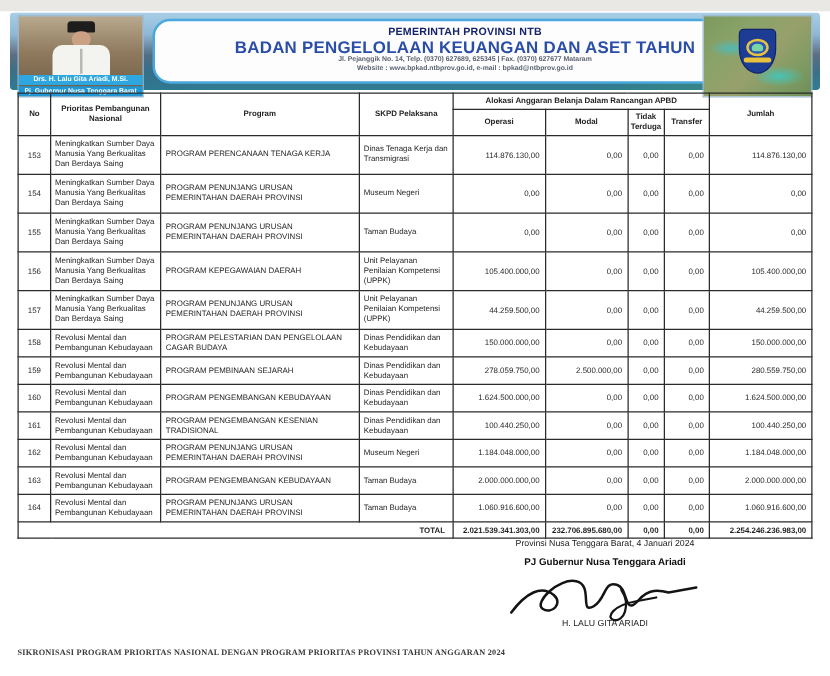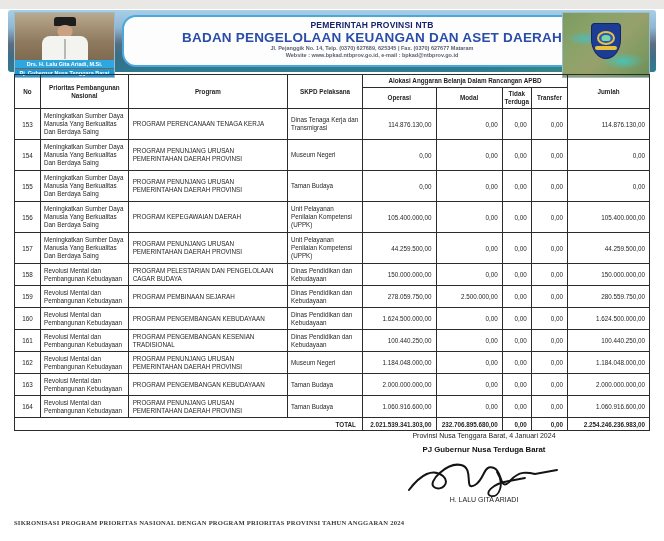--- a/index.html
+++ b/index.html
@@ -71,21 +71,21 @@
       <div class="gov-cap"></div>
         <div class="gov-face"></div>
         <div class="gov-body"></div>
         <div class="gov-buttons"></div>
     </div>
     <div class="caption-strip">Drs. H. Lalu Gita Ariadi, M.Si.</div>
     <div class="caption-strip">Pj. Gubernur Nusa Tenggara Barat</div>
   </div>
   <div class="banner-card">
     <div class="org1">PEMERINTAH PROVINSI NTB</div>
-    <div class="org2">BADAN PENGELOLAAN KEUANGAN DAN ASET DAERAH</div>
+    <div class="org2">BADAN PENGELOLAAN KEUANGAN DAN ASET TAHUN</div>
     <div class="org-addr">Jl. Pejanggik No. 14, Telp. (0370) 627689, 625345 | Fax. (0370) 627677 Mataram</div>
     <div class="org-web">Website : www.bpkad.ntbprov.go.id, e-mail : bpkad@ntbprov.go.id</div>
   </div>
   <div class="ntb-photo">
     <div class="ntb-shield">
       <div class="ntb-shield-ring"></div>
       <div class="ntb-shield-dome"></div>
       <div class="ntb-shield-band"></div>
     </div>
   </div>
@@ -260,21 +260,21 @@
       <td class="c-num">232.706.895.680,00</td>
       <td class="c-num">0,00</td>
       <td class="c-num">0,00</td>
       <td class="c-num">2.254.246.236.983,00</td>
     </tr>
   </tfoot>
 </table>
 
 <div class="sign-block">
   <div class="sign-date">Provinsi Nusa Tenggara Barat, 4 Januari 2024</div>
-  <div class="sign-title">PJ Gubernur Nusa Terduga Barat</div>
+  <div class="sign-title">PJ Gubernur Nusa Tenggara Ariadi</div>
   <svg class="sign-svg" width="170" height="52" viewBox="0 0 170 52">
     <path d="M10 40 C 22 24, 34 18, 44 26 C 52 33, 42 42, 35 37 C 28 32, 48 12, 62 15 C 76 18, 64 42, 76 35 C 86 29, 84 14, 95 18 C 104 21, 100 44, 112 30 C 120 21, 128 22, 136 24 L 158 20" fill="none" stroke="#141414" stroke-width="2" stroke-linecap="round"></path>
     <path d="M98 22 C 106 34, 100 48, 92 46 C 85 44, 92 34, 110 31 L 126 28" fill="none" stroke="#141414" stroke-width="1.8" stroke-linecap="round"></path>
   </svg>
   <div class="sign-name">H. LALU GITA ARIADI</div>
 </div>
 
 <div class="footer-note">SIKRONISASI PROGRAM PRIORITAS NASIONAL DENGAN PROGRAM PRIORITAS PROVINSI TAHUN ANGGARAN 2024</div>
 
 </body></html>

